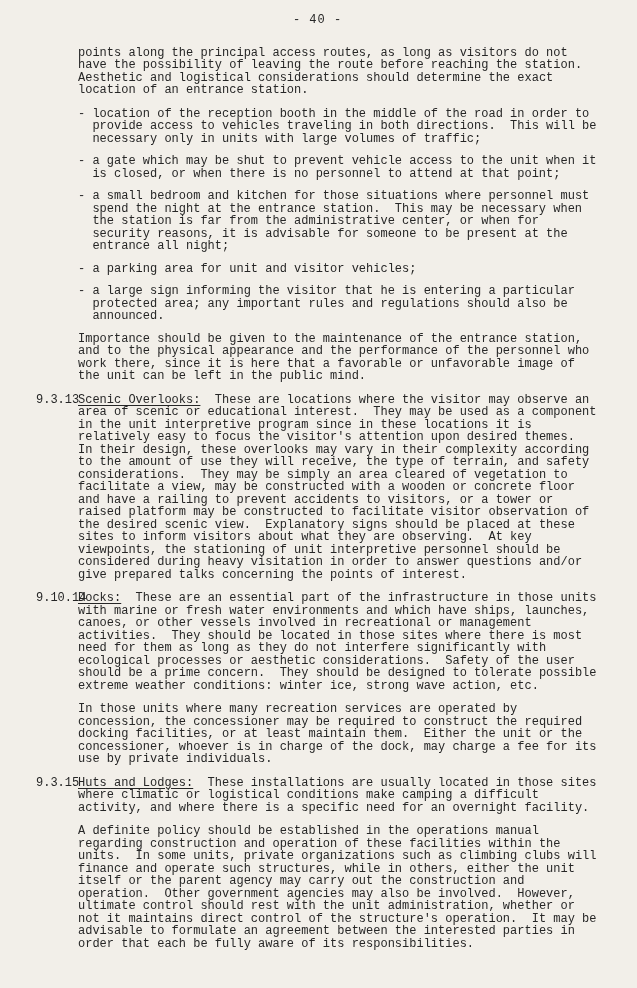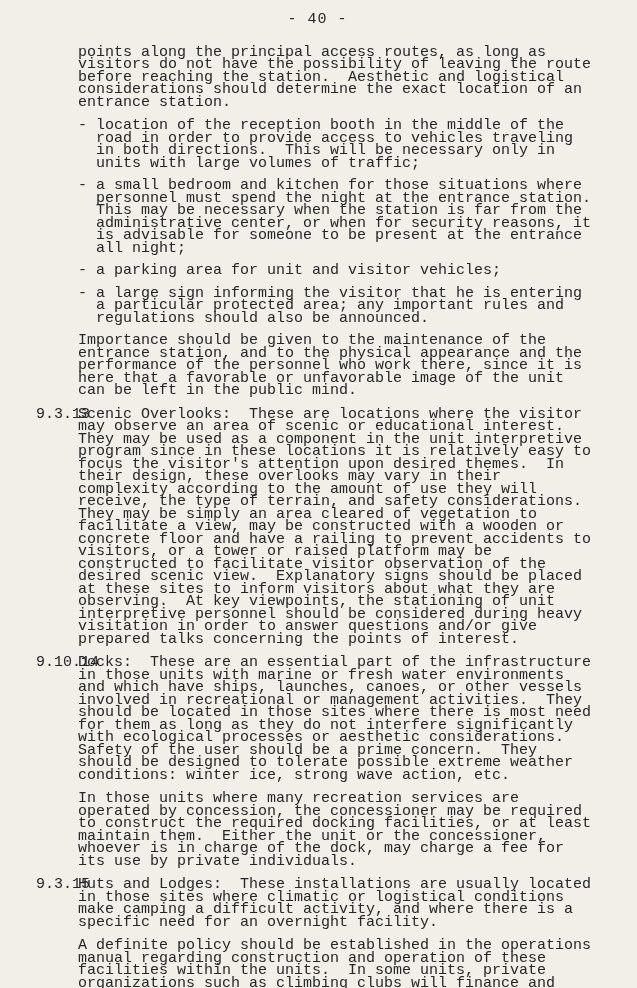--- a/index.html
+++ b/index.html
@@ -8,21 +8,21 @@
     width: 637px;
     height: 988px;
     overflow: hidden;
     font-family: "Liberation Mono", "DejaVu Sans Mono", monospace;
   }
   .page {
     width: 637px;
     height: 988px;
     background: #f2efe9;
     color: #262626;
-    font-size: 15px;
+    font-size: 12px;
     line-height: 12.5px;
     padding: 14px 38px 18px 36px;
     overflow: hidden;
   }
   .page-number {
     text-align: center;
     letter-spacing: 1px;
     margin-bottom: 20px;
   }
   .para {
@@ -39,35 +39,37 @@
   .section {
     display: flex;
     align-items: flex-start;
   }
   .sec-num {
     flex: 0 0 42px;
     width: 42px;
   }
   .sec-body { flex: 1; min-width: 0; }
   .u {
+    text-decoration: underline;
     text-underline-offset: 2px;
   }
 </style>
 </head>
 <body>
 
 <div class="page">
 
   <div class="page-number">- 40 -</div>
 
   <p class="para indent">points along the principal access routes, as long as visitors do not have the possibility of leaving the route before reaching the station.  Aesthetic and logistical considerations should determine the exact location of an entrance station.</p>
 
 
   <div class="indent">
     <p class="list-item">- location of the reception booth in the middle of the road in order to provide access to vehicles traveling in both directions.  This will be necessary only in units with large volumes of traffic;</p>
+    <p class="list-item">- a gate which may be shut to prevent vehicle access to the unit when it is closed, or when there is no personnel to attend at that point;</p>
     <p class="list-item">- a small bedroom and kitchen for those situations where personnel must spend the night at the entrance station.  This may be necessary when the station is far from the administrative center, or when for security reasons, it is advisable for someone to be present at the entrance all night;</p>
     <p class="list-item">- a parking area for unit and visitor vehicles;</p>
     <p class="list-item">- a large sign informing the visitor that he is entering a particular protected area; any important rules and regulations should also be announced.</p>
   </div>
 
   <p class="para indent">Importance should be given to the maintenance of the entrance station, and to the physical appearance and the performance of the personnel who work there, since it is here that a favorable or unfavorable image of the unit can be left in the public mind.</p>
 
   <div class="section">
     <div class="sec-num">9.3.13</div>
     <div class="sec-body">

